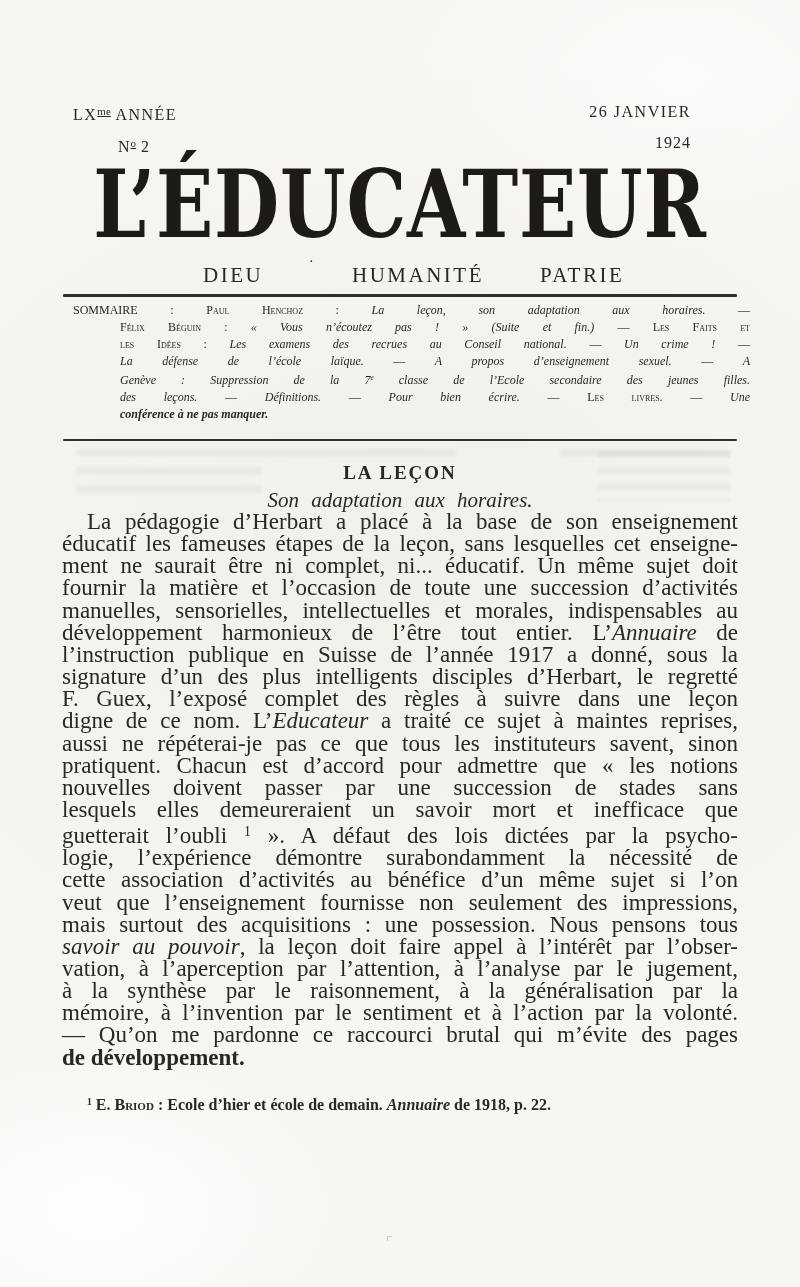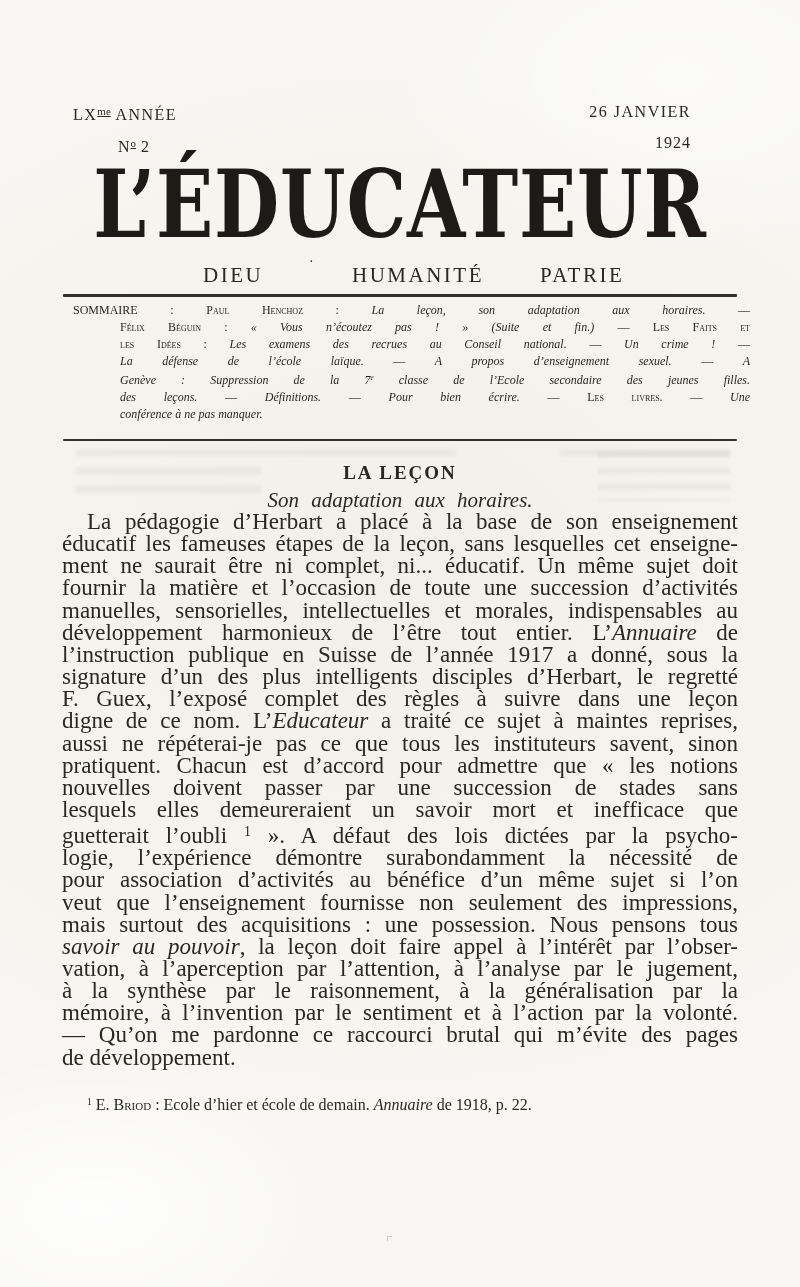--- a/index.html
+++ b/index.html
@@ -36,21 +36,21 @@
   .motto{left:0;top:251px;width:800px;height:26px;}
   .motto .m1{left:203px;}
   .motto .msep{left:309px;top:3px;font-size:14px;letter-spacing:0;}
   .motto .m2{left:352px;}
   .motto .m3{left:540px;}
   .rule{left:63px;width:674px;background:var(--rule);border-radius:1px;}
   .rule1{top:294px;height:3px;}
   .rule2{top:439px;height:2px;}
   
   .jline{text-align:justify;text-align-last:justify;}
-  .jline.end{text-align-last:left;}
+  .jline.end{text-align-last:left;font-weight:bold;}
   .jline.ind{text-indent:25px;}
   .it{font-style:italic;}
   .sc{font-variant:small-caps;}
   .sup{font-size:0.60em;vertical-align:0.5em;}
   .it.sup{font-size:0.60em;vertical-align:0.5em;}
   
   .sommaire{left:62px;top:302px;width:677px;font-size:12px;line-height:17px;margin-left:11px;}
   .sommaire .jline{padding-left:47px;}
   .sommaire .jline:first-child{text-indent:-47px;}
   
@@ -123,21 +123,21 @@
     <div class="jline"><span>l’instruction publique en Suisse de l’année 1917 a donné, sous la</span></div>
     <div class="jline"><span>signature d’un des plus intelligents disciples d’Herbart, le regretté</span></div>
     <div class="jline"><span>F. Guex, l’exposé complet des règles à suivre dans une leçon</span></div>
     <div class="jline"><span>digne de ce nom. L’</span><span class="it">Educateur</span><span> a traité ce sujet à maintes reprises,</span></div>
     <div class="jline"><span>aussi ne répéterai-je pas ce que tous les instituteurs savent, sinon</span></div>
     <div class="jline"><span>pratiquent. Chacun est d’accord pour admettre que « les notions</span></div>
     <div class="jline"><span>nouvelles doivent passer par une succession de stades sans</span></div>
     <div class="jline"><span>lesquels elles demeureraient un savoir mort et inefficace que</span></div>
     <div class="jline"><span>guetterait l’oubli </span><span class="sup">1</span><span> ». A défaut des lois dictées par la psycho-</span></div>
     <div class="jline"><span>logie, l’expérience démontre surabondamment la nécessité de</span></div>
-    <div class="jline"><span>pour association d’activités au bénéfice d’un même sujet si l’on</span></div>
+    <div class="jline"><span>cette association d’activités au bénéfice d’un même sujet si l’on</span></div>
     <div class="jline"><span>veut que l’enseignement fournisse non seulement des impressions,</span></div>
     <div class="jline"><span>mais surtout des acquisitions : une possession. Nous pensons tous</span></div>
     <div class="jline"><span class="it">savoir au pouvoir</span><span>, la leçon doit faire appel à l’intérêt par l’obser-</span></div>
     <div class="jline"><span>vation, à l’aperception par l’attention, à l’analyse par le jugement,</span></div>
     <div class="jline"><span>à la synthèse par le raisonnement, à la généralisation par la</span></div>
     <div class="jline"><span>mémoire, à l’invention par le sentiment et à l’action par la volonté.</span></div>
     <div class="jline"><span>— Qu’on me pardonne ce raccourci brutal qui m’évite des pages</span></div>
     <div class="jline end"><span>de développement.</span></div>
   </div>
 <div class="abs footnote">

